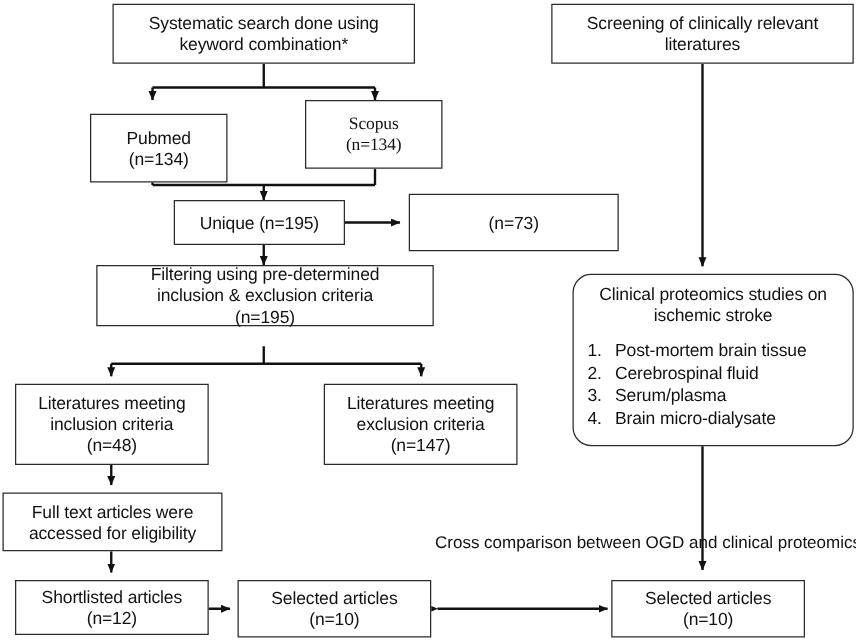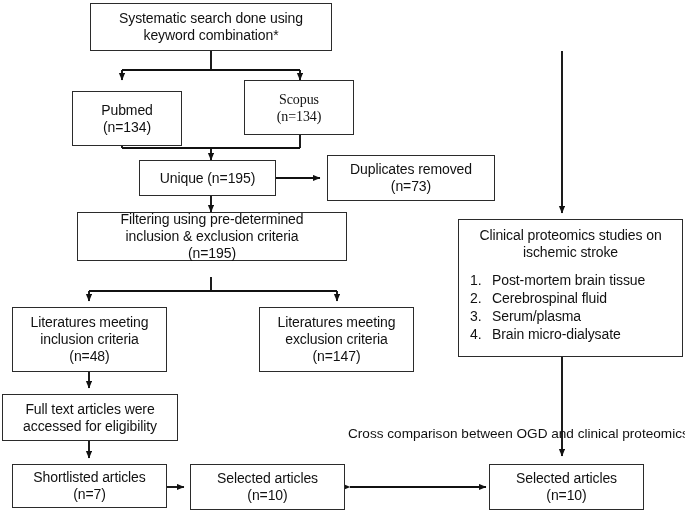--- a/index.html
+++ b/index.html
@@ -43,20 +43,21 @@
   }
   .node .ln {
     display: block;
     white-space: nowrap;
   }
   .node.left-align {
     align-items: stretch;
     justify-content: flex-start;
     text-align: left;
     padding-top: 7px;
+    border-radius: 15px;
   }
   .node .hdr {
     text-align: center;
     display: block;
   }
   .olist {
     margin: 0;
     padding: 0;
     list-style: none;
     margin-top: 11px;
@@ -144,21 +145,20 @@
   <div class="node" style="left:244px; top:80px; width:110px; height:55px;font-family:Liberation Serif, serif;">
     <span class="ln">Scopus</span>
     <span class="ln">(n=134)</span>
   </div>
 
   <div class="node" style="left:139px; top:160px; width:137px; height:36px;">
     <span class="ln">Unique (n=195)</span>
   </div>
 
   <div class="node" style="left:327px; top:155px; width:168px; height:46px;">
-    <span class="ln">Duplicates removed</span>
     <span class="ln">(n=73)</span>
   </div>
 
   <div class="node" style="left:77px; top:212px; width:270px; height:49px;">
     <span class="ln">Filtering using pre-determined</span>
     <span class="ln">inclusion &amp; exclusion criteria</span>
     <span class="ln">(n=195)</span>
   </div>
 
   <div class="node" style="left:12px; top:307px; width:155px; height:65px;">
@@ -173,28 +173,32 @@
     <span class="ln">(n=147)</span>
   </div>
 
   <div class="node" style="left:2px; top:394px; width:176px; height:47px;">
     <span class="ln">Full text articles were</span>
     <span class="ln">accessed for eligibility</span>
   </div>
 
   <div class="node" style="left:12px; top:464px; width:155px; height:44px;">
     <span class="ln">Shortlisted articles</span>
-    <span class="ln">(n=7)</span>
+    <span class="ln">(n=12)</span>
   </div>
 
   <div class="node" style="left:190px; top:464px; width:155px; height:46px;">
     <span class="ln">Selected articles</span>
     <span class="ln">(n=10)</span>
   </div>
 
+  <div class="node" style="left:441px; top:3px; width:242px; height:48px;">
+    <span class="ln">Screening of clinically relevant</span>
+    <span class="ln">literatures</span>
+  </div>
 
   <div class="node left-align" style="left:458px; top:219px; width:225px; height:138px;">
     <span class="hdr">Clinical proteomics studies on</span>
     <span class="hdr">ischemic stroke</span>
     <ul class="olist">
       <li>
         <span class="num">1.</span>
         <span>Post-mortem brain tissue</span>
       </li>
       <li>

